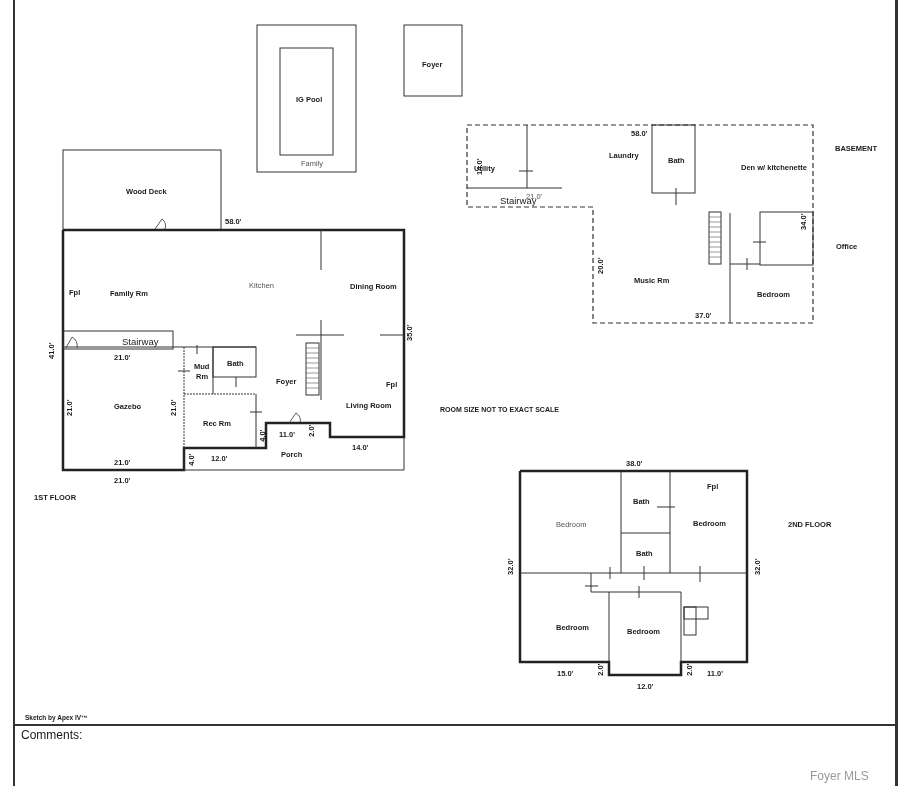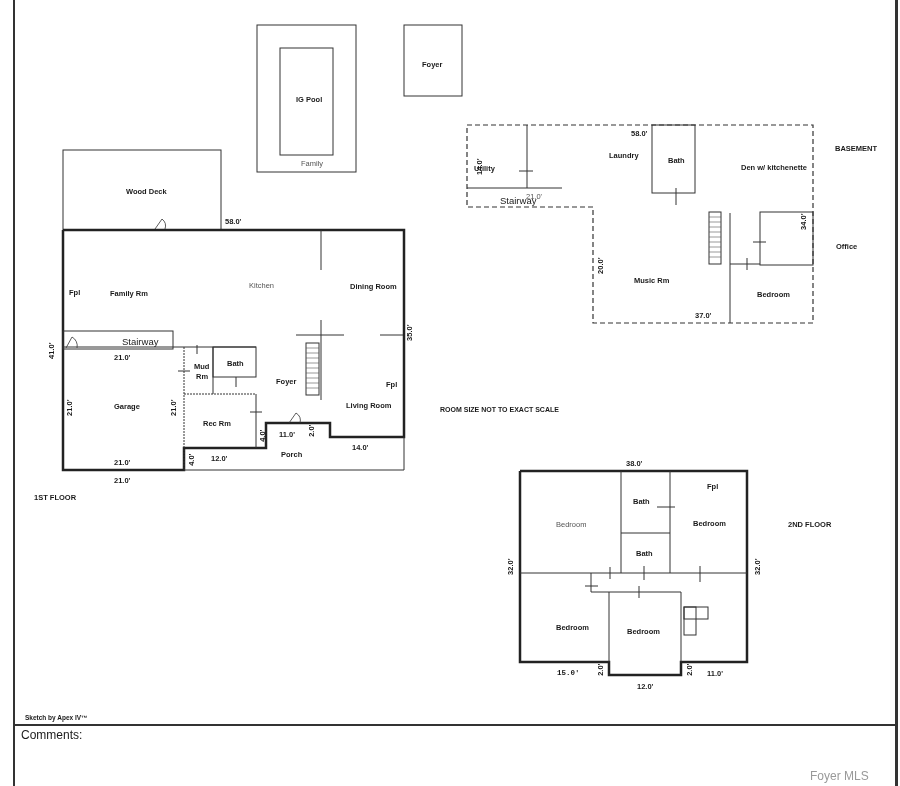--- a/index.html
+++ b/index.html
@@ -146,21 +146,21 @@
 <div class="lbl vert" style="left:44px;top:347px;">41.0'</div>
 <div class="lbl vert" style="left:402px;top:329px;">35.0'</div>
 <div class="lbl" style="left:114px;top:354px;">21.0'</div>
 <div class="lbl" style="left:194px;top:363px;">Mud</div>
 <div class="lbl" style="left:196px;top:373px;">Rm</div>
 <div class="lbl" style="left:227px;top:360px;">Bath</div>
 <div class="lbl" style="left:276px;top:378px;">Foyer</div>
 <div class="lbl" style="left:386px;top:381px;">Fpl</div>
 <div class="lbl" style="left:346px;top:402px;">Living Room</div>
 <div class="lbl vert" style="left:62px;top:404px;">21.0'</div>
-<div class="lbl" style="left:114px;top:403px;">Garage</div>
+<div class="lbl" style="left:114px;top:403px;">Gazebo</div>
 <div class="lbl vert" style="left:166px;top:404px;">21.0'</div>
 <div class="lbl" style="left:203px;top:420px;">Rec Rm</div>
 <div class="lbl vert" style="left:257px;top:432px;">4.0'</div>
 <div class="lbl" style="left:279px;top:431px;">11.0'</div>
 <div class="lbl vert" style="left:306px;top:427px;">2.0'</div>
 <div class="lbl" style="left:352px;top:444px;">14.0'</div>
 <div class="lbl vert" style="left:186px;top:456px;">4.0'</div>
 <div class="lbl" style="left:211px;top:455px;">12.0'</div>
 <div class="lbl" style="left:281px;top:451px;">Porch</div>
 <div class="lbl" style="left:114px;top:459px;">21.0'</div>
@@ -189,21 +189,21 @@
 <div class="lbl" style="left:707px;top:483px;">Fpl</div>
 <div class="lbl" style="left:633px;top:498px;">Bath</div>
 <div class="lbl light" style="left:556px;top:521px;">Bedroom</div>
 <div class="lbl" style="left:693px;top:520px;">Bedroom</div>
 <div class="lbl" style="left:788px;top:521px;">2ND FLOOR</div>
 <div class="lbl" style="left:636px;top:550px;">Bath</div>
 <div class="lbl vert" style="left:503px;top:563px;">32.0'</div>
 <div class="lbl vert" style="left:750px;top:563px;">32.0'</div>
 <div class="lbl" style="left:556px;top:624px;">Bedroom</div>
 <div class="lbl" style="left:627px;top:628px;">Bedroom</div>
-<div class="lbl" style="left:557px;top:670px;font-family:Liberation Mono, monospace;">15.0'</div>
+<div class="lbl" style="left:557px;top:670px;">15.0'</div>
 <div class="lbl vert" style="left:595px;top:666px;">2.0'</div>
 <div class="lbl" style="left:637px;top:683px;">12.0'</div>
 <div class="lbl vert" style="left:684px;top:666px;">2.0'</div>
 <div class="lbl" style="left:707px;top:670px;">11.0'</div>
 
 <div class="sketch">Sketch by Apex IV™</div>
 <div class="comments">Comments:</div>
 <div class="watermark">Foyer MLS</div>
 
 </body></html>

